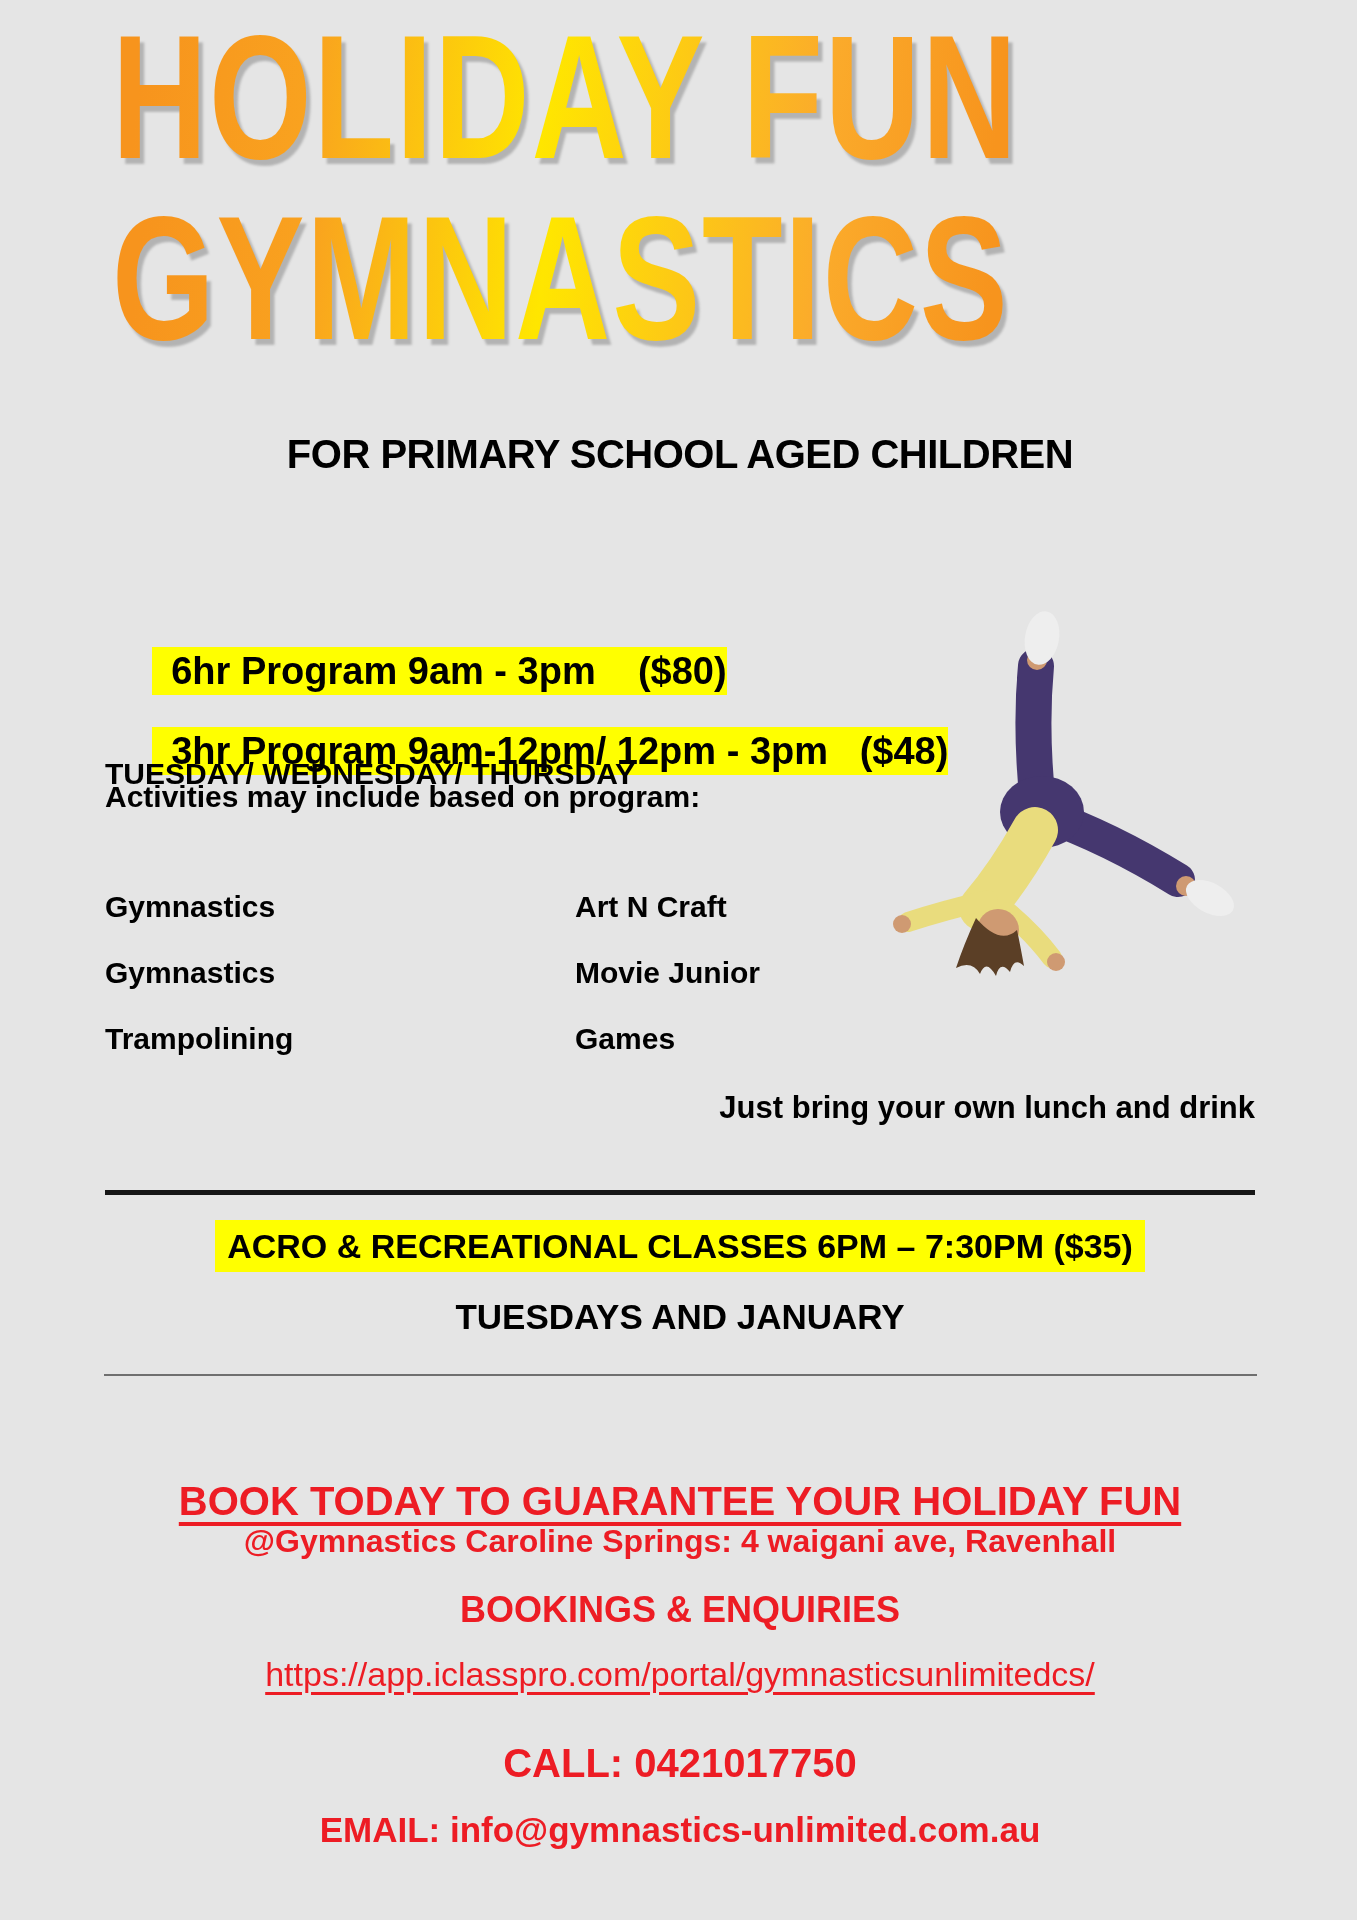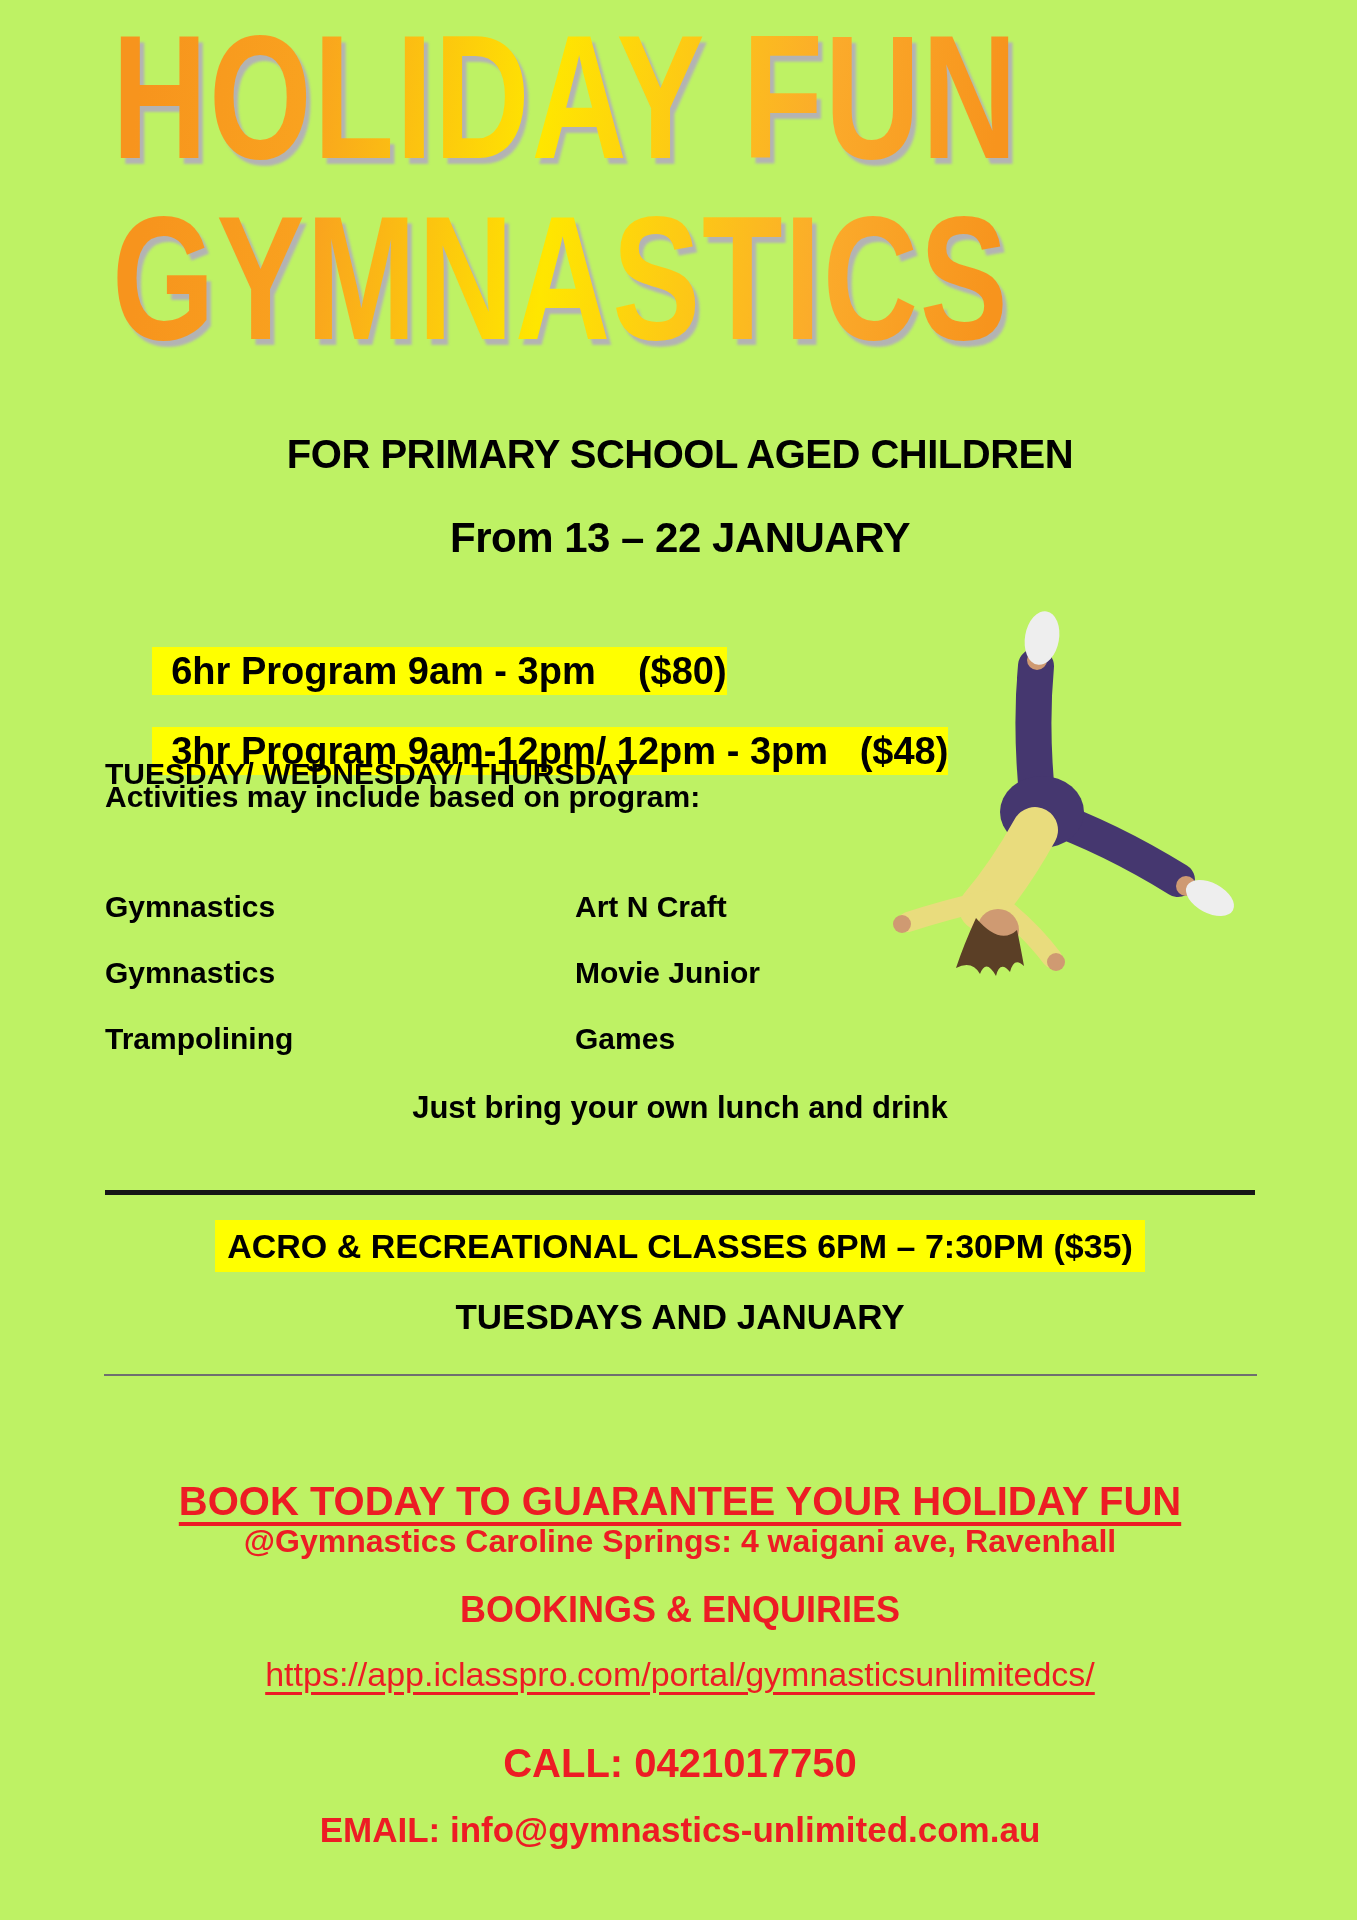--- a/index.html
+++ b/index.html
@@ -1,17 +1,17 @@
 <!DOCTYPE html>
 <html><head>
 <meta charset="utf-8">
 <style>
   html,body { margin:0; padding:0; background:#ffffff; }
   .page {
-    position:relative; width:1357px; height:1920px; background:#bef264;
+    position:relative; width:1357px; height:1920px; background:#e5e5e5;
     font-family:"Liberation Sans","DejaVu Sans",sans-serif; color:#000;
     overflow:hidden;
   }
 
   
   .title-line { position:absolute; left:112px; white-space:nowrap; }
   .title-line .txt {
     display:inline-block;
     font-size:150px; line-height:150px; font-weight:700; letter-spacing:2px;
     transform:scale(0.88,1.18); transform-origin:0 0;
@@ -41,21 +41,21 @@
   #days      { top:757px; }
   #act-intro { top:780px; }
 
   .act-row  { position:absolute; left:105px; width:900px; display:flex; }
   .act-left  { width:470px; font-size:30px; font-weight:700; }
   .act-right { font-size:30px; font-weight:700; }
   #act-row-1 { top:890px; }
   #act-row-2 { top:956px; }
   #act-row-3 { top:1022px; }
 
-  #lunch { top:1090px; font-size:31px; font-weight:700; }
+  #lunch { top:1090px; font-size:31px; font-weight:700;text-align:right; }
 
   .divider-thick { position:absolute; left:105px; top:1190px; width:1150px; height:5px; background:#161616; }
   .divider-thin  { position:absolute; left:104px; top:1374px; width:1153px; height:2px; background:#6f6f6f; }
 
   #acro-wrap { top:1220px; }
   #acro-wrap .hl { font-size:34px; line-height:42px; padding:5px 12px; }
   #acro-days { top:1297px; font-size:35px; font-weight:700; }
 
   
   .red { color:#ed1c24; }
@@ -81,21 +81,20 @@
 <div class="page">
 
   <div class="title-line" id="title1">
     <span class="txt">HOLIDAY FUN</span>
   </div>
   <div class="title-line" id="title2">
     <span class="txt">GYMNASTICS</span>
   </div>
 
   <div class="center-block h-big" id="audience">FOR PRIMARY SCHOOL AGED CHILDREN</div>
-  <div class="center-block h-big" id="dates">From 13 – 22 JANUARY</div>
 
   <div class="left-block" id="hl-full">
     <span class="hl">6hr Program 9am - 3pm    ($80)</span>
   </div>
   <div class="left-block" id="hl-half">
     <span class="hl">3hr Program 9am-12pm/ 12pm - 3pm   ($48)</span>
   </div>
 
   <div class="left-block body-line" id="days">TUESDAY/ WEDNESDAY/ THURSDAY</div>
   <div class="left-block body-line" id="act-intro">Activities may include based on program:</div>

